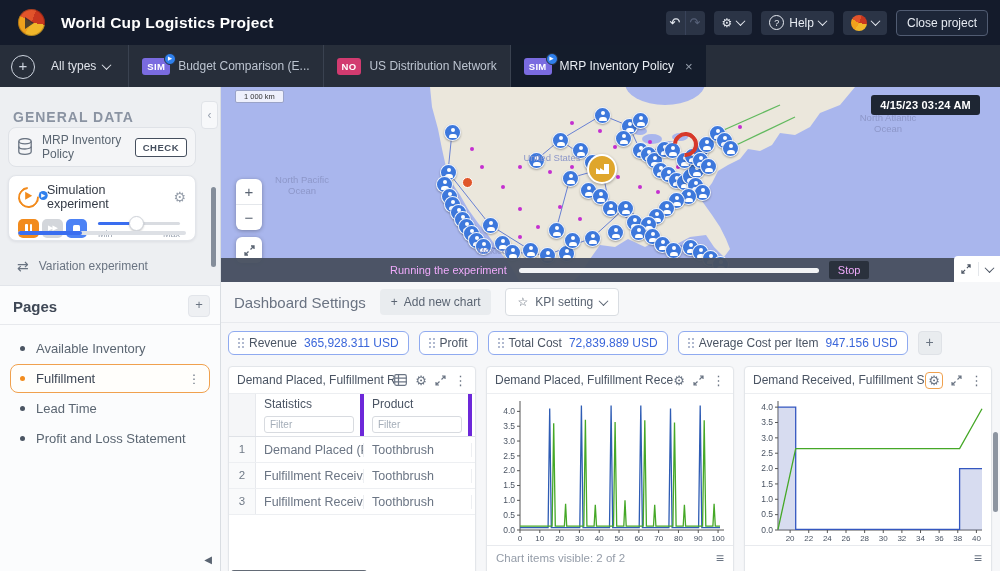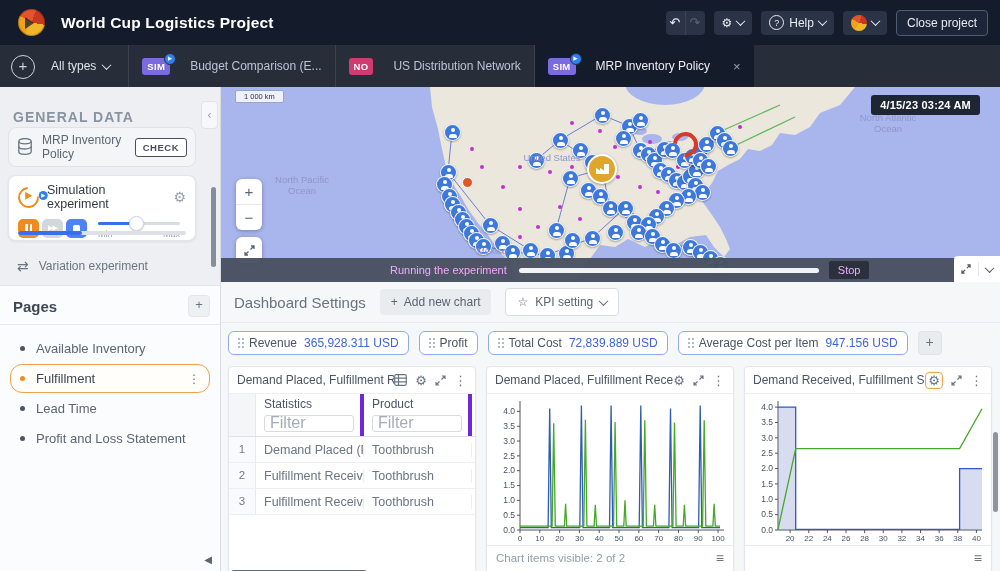--- a/index.html
+++ b/index.html
@@ -19,21 +19,21 @@
   .tb-group span.dis{color:#58627a;border-left:1px solid #39435a;}
   .chev{width:6px;height:6px;border-right:1.5px solid currentColor;border-bottom:1.5px solid currentColor;transform:rotate(45deg) translate(-1px,-1px);display:inline-block;}
   .qmark{width:13px;height:13px;border:1.2px solid #e7ebf2;border-radius:50%;font-size:9px;display:flex;align-items:center;justify-content:center;}
   .minilogo{width:16px;height:16px;border-radius:50%;background:conic-gradient(from 210deg,#f0a11c 0 90deg,#e2542b 90deg 170deg,#c8371f 170deg 250deg,#f0b62a 250deg 360deg);}
   .closeproj{height:24px;border:1px solid #515c72;border-radius:4px;background:#1d2638;color:#e7ebf2;font-size:12px;display:flex;align-items:center;padding:0 10px;cursor:pointer;}
   
   .tabbar{position:absolute;top:45px;left:0;width:1000px;height:42px;background:#272e3a;display:flex;align-items:stretch;z-index:29;}
   .plus-circle{width:22px;height:22px;border:1.5px solid #cdd4df;border-radius:50%;color:#cdd4df;font-size:15px;line-height:20px;text-align:center;margin:10px 0 0 11px;cursor:pointer;flex:0 0 auto;}
   .alltypes{display:flex;align-items:center;gap:7px;color:#dfe3ea;font-size:12px;padding:0 18px 0 16px;cursor:pointer;}
   #tabs{display:flex;align-items:stretch;}
-  .tab{display:flex;align-items:center;gap:20px;padding:0 13px;border-left:1px solid #3a4250;color:#bcc4d0;font-size:12px;cursor:pointer;white-space:nowrap;}
+  .tab{display:flex;align-items:center;gap:8px;padding:0 13px;border-left:1px solid #3a4250;color:#bcc4d0;font-size:12px;cursor:pointer;white-space:nowrap;}
   .tab.active{background:#141c2b;color:#e9edf3;}
   .badge{position:relative;border-radius:3px;color:#fff;font-size:9.5px;font-weight:700;padding:3px 5px;letter-spacing:.3px;}
   .playdot{position:absolute;top:-5px;right:-6px;width:10px;height:10px;border-radius:50%;background:#2f80ed;border:1.5px solid #272e3a;color:#fff;font-size:5px;line-height:9px;text-align:center;}
   .tclose{color:#97a0ad;font-size:13px;margin-left:3px;}
   
   .sidebar{position:absolute;left:0;top:87px;width:220px;bottom:0;background:#edeff2;border-right:1px solid #d9dde2;z-index:20;}
   .gd-label{position:absolute;left:13px;top:22px;font-size:14px;letter-spacing:1px;color:#8a93a2;font-weight:700;}
   .collapse-tab{position:absolute;right:2px;top:14px;width:15px;height:26px;background:#f7f8fa;border:1px solid #e0e3e8;border-radius:4px;color:#9aa3b0;font-size:12px;display:flex;align-items:center;justify-content:center;cursor:pointer;}
   .sb-card1{position:absolute;left:8px;top:40px;width:188px;height:40px;background:#f4f5f7;border:1px solid #dfe2e7;border-radius:8px;display:flex;align-items:center;gap:9px;padding:0 8px;box-sizing:border-box;}
   .sb-card1 .lbl{font-size:12px;color:#5b6672;flex:1;}
@@ -62,21 +62,21 @@
   .variation{position:absolute;left:8px;top:166px;width:188px;height:26px;display:flex;align-items:center;gap:10px;padding:0 9px;color:#6a7482;font-size:12px;cursor:pointer;}
   .variation .vicon{font-size:14px;color:#6a7482;}
   .sb-scroll{position:absolute;right:4px;top:100px;width:5px;height:80px;background:#848d9a;border-radius:3px;}
   .pages{position:absolute;left:0;right:0;top:198px;bottom:0;background:#fbfcfd;border-top:1px solid #e2e5ea;}
   .pages-head{display:flex;align-items:center;justify-content:space-between;padding:9px 10px 7px 13px;}
   .pages-title{font-size:15px;color:#3f4856;font-weight:700;}
   .pages-add{width:20px;height:20px;background:#eef0f3;border:1px solid #e2e5ea;border-radius:4px;color:#6a7482;font-size:13px;line-height:18px;text-align:center;cursor:pointer;}
   .pages-div{height:1px;background:#e7e9ed;}
   .pg-item{display:flex;align-items:center;gap:11px;height:27px;margin:1px 10px;padding:0 9px;font-size:13px;color:#5b6672;border:1px solid transparent;border-radius:8px;cursor:pointer;}
   .pg-item .dot{width:5px;height:5px;border-radius:50%;background:#4b5563;flex:0 0 auto;}
-  .pg-item.active{background:#fffefb;border-color:#f0a14e;color:#3f4856;border-radius:12px;}
+  .pg-item.active{background:#fffefb;border-color:#f0a14e;color:#3f4856;}
   .pg-item.active .dot{background:#f28c1e;}
   .pg-item .kebab{margin-left:auto;color:#6a7482;font-size:12px;}
   .sb-bottom-arrow{position:absolute;right:8px;bottom:6px;color:#5a6472;font-size:10px;cursor:pointer;}
   
   .map{position:absolute;left:220px;top:87px;width:780px;height:195px;background:#a9b6ed;overflow:hidden;z-index:10;}
   #mapsvg{position:absolute;left:0;top:0;}
   .scalebox{position:absolute;left:15px;top:3px;background:rgba(255,255,255,.8);border:1px solid #9aa3c8;border-radius:2px;font-size:7.5px;color:#333;padding:1px 8px;}
   .datetime{position:absolute;right:20px;top:8px;background:#1e2633;color:#fff;font-size:11px;font-weight:700;padding:4px 9px;border-radius:3px;letter-spacing:.2px;}
   .zoomctrl{position:absolute;left:16px;top:92px;width:26px;background:#fff;border-radius:6px;box-shadow:0 1px 4px rgba(0,0,0,.3);}
   .zoomctrl div{height:25px;display:flex;align-items:center;justify-content:center;font-size:15px;color:#5a6472;cursor:pointer;}
@@ -114,21 +114,21 @@
   .ctitle{font-size:12px;color:#4a5463;flex:1;white-space:nowrap;overflow:hidden;}
   .cicons{display:flex;align-items:center;gap:8px;color:#6b7584;font-size:13px;}
   .cicons .hl{border:1.5px solid #f0a14e;border-radius:4px;padding:0 2px;margin:-2px 0;}
   .card-foot{position:absolute;left:0;right:0;top:178px;height:24px;border-top:1px solid #e8eaee;display:flex;align-items:center;justify-content:space-between;padding:0 9px;font-size:11.5px;color:#949ca8;background:#fff;}
   .legend-icon{font-size:14px;color:#6b7584;cursor:pointer;}
   
   .thead{display:flex;border-bottom:1px solid #dfe2e7;height:42px;}
   .numcol{width:26px;background:#f5f6f8;border-right:1px solid #e7e9ed;flex:0 0 auto;}
   .tcol{width:108px;border-right:4px solid #6d28d9;padding:3px 6px 0 8px;box-sizing:border-box;flex:0 0 auto;}
   .colname{font-size:12px;color:#4a5463;margin-bottom:3px;}
-  .tcol input{width:100%;box-sizing:border-box;height:17px;border:1px solid #d8dbe0;border-radius:3px;font-size:16px;padding:0 5px;color:#5a6472;font-family:"Liberation Sans",sans-serif;}
+  .tcol input{width:100%;box-sizing:border-box;height:17px;border:1px solid #d8dbe0;border-radius:3px;font-size:10px;padding:0 5px;color:#5a6472;font-family:"Liberation Sans",sans-serif;}
   .tcol input::placeholder{color:#a4adb8;}
   .trow{display:flex;height:25px;border-bottom:1px solid #edeff2;align-items:center;}
   .trow .tnum{width:26px;background:#f9fafb;border-right:1px solid #e7e9ed;text-align:center;font-size:11.5px;color:#707a87;line-height:25px;height:100%;flex:0 0 auto;}
   .trow .tcell{width:108px;padding:0 8px;font-size:12.5px;color:#6b7584;box-sizing:border-box;border-right:1px solid #edeff2;white-space:nowrap;overflow:hidden;flex:0 0 auto;}
   .hscroll{position:absolute;left:2px;bottom:3px;width:136px;height:6px;background:#636b76;border-radius:3px;cursor:pointer;}
   .dash-vscroll{position:absolute;right:2px;top:150px;width:5px;height:80px;background:#8d95a1;border-radius:3px;cursor:pointer;}
   svg{display:block;}
 </style>
 </head>
 <body>

